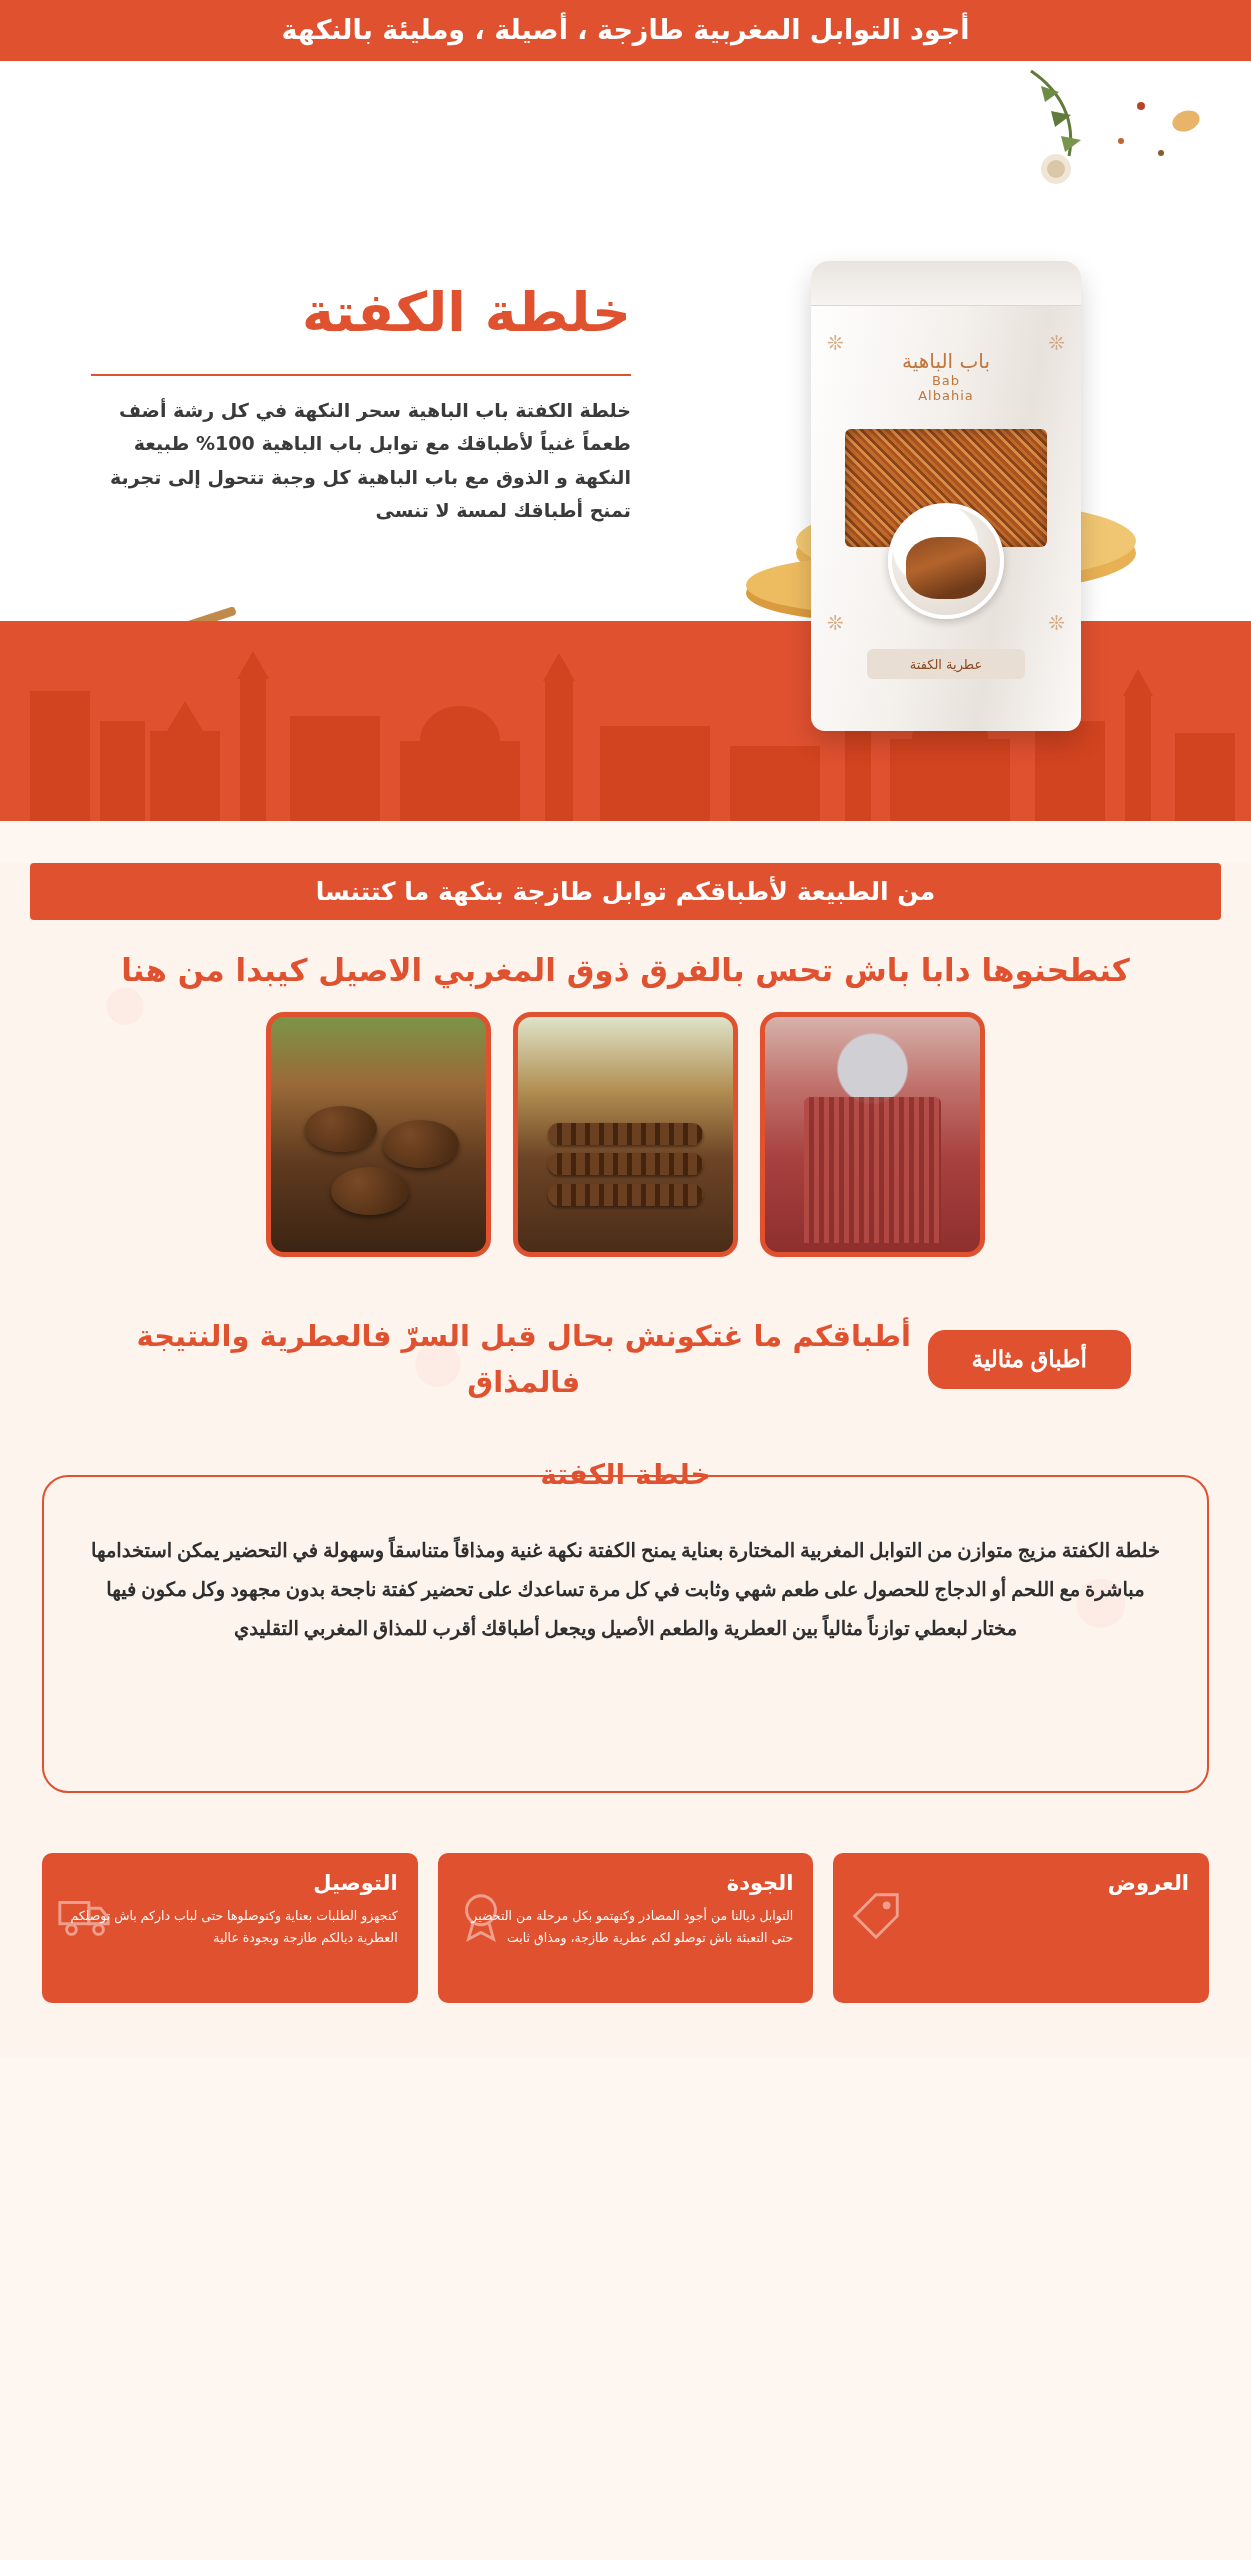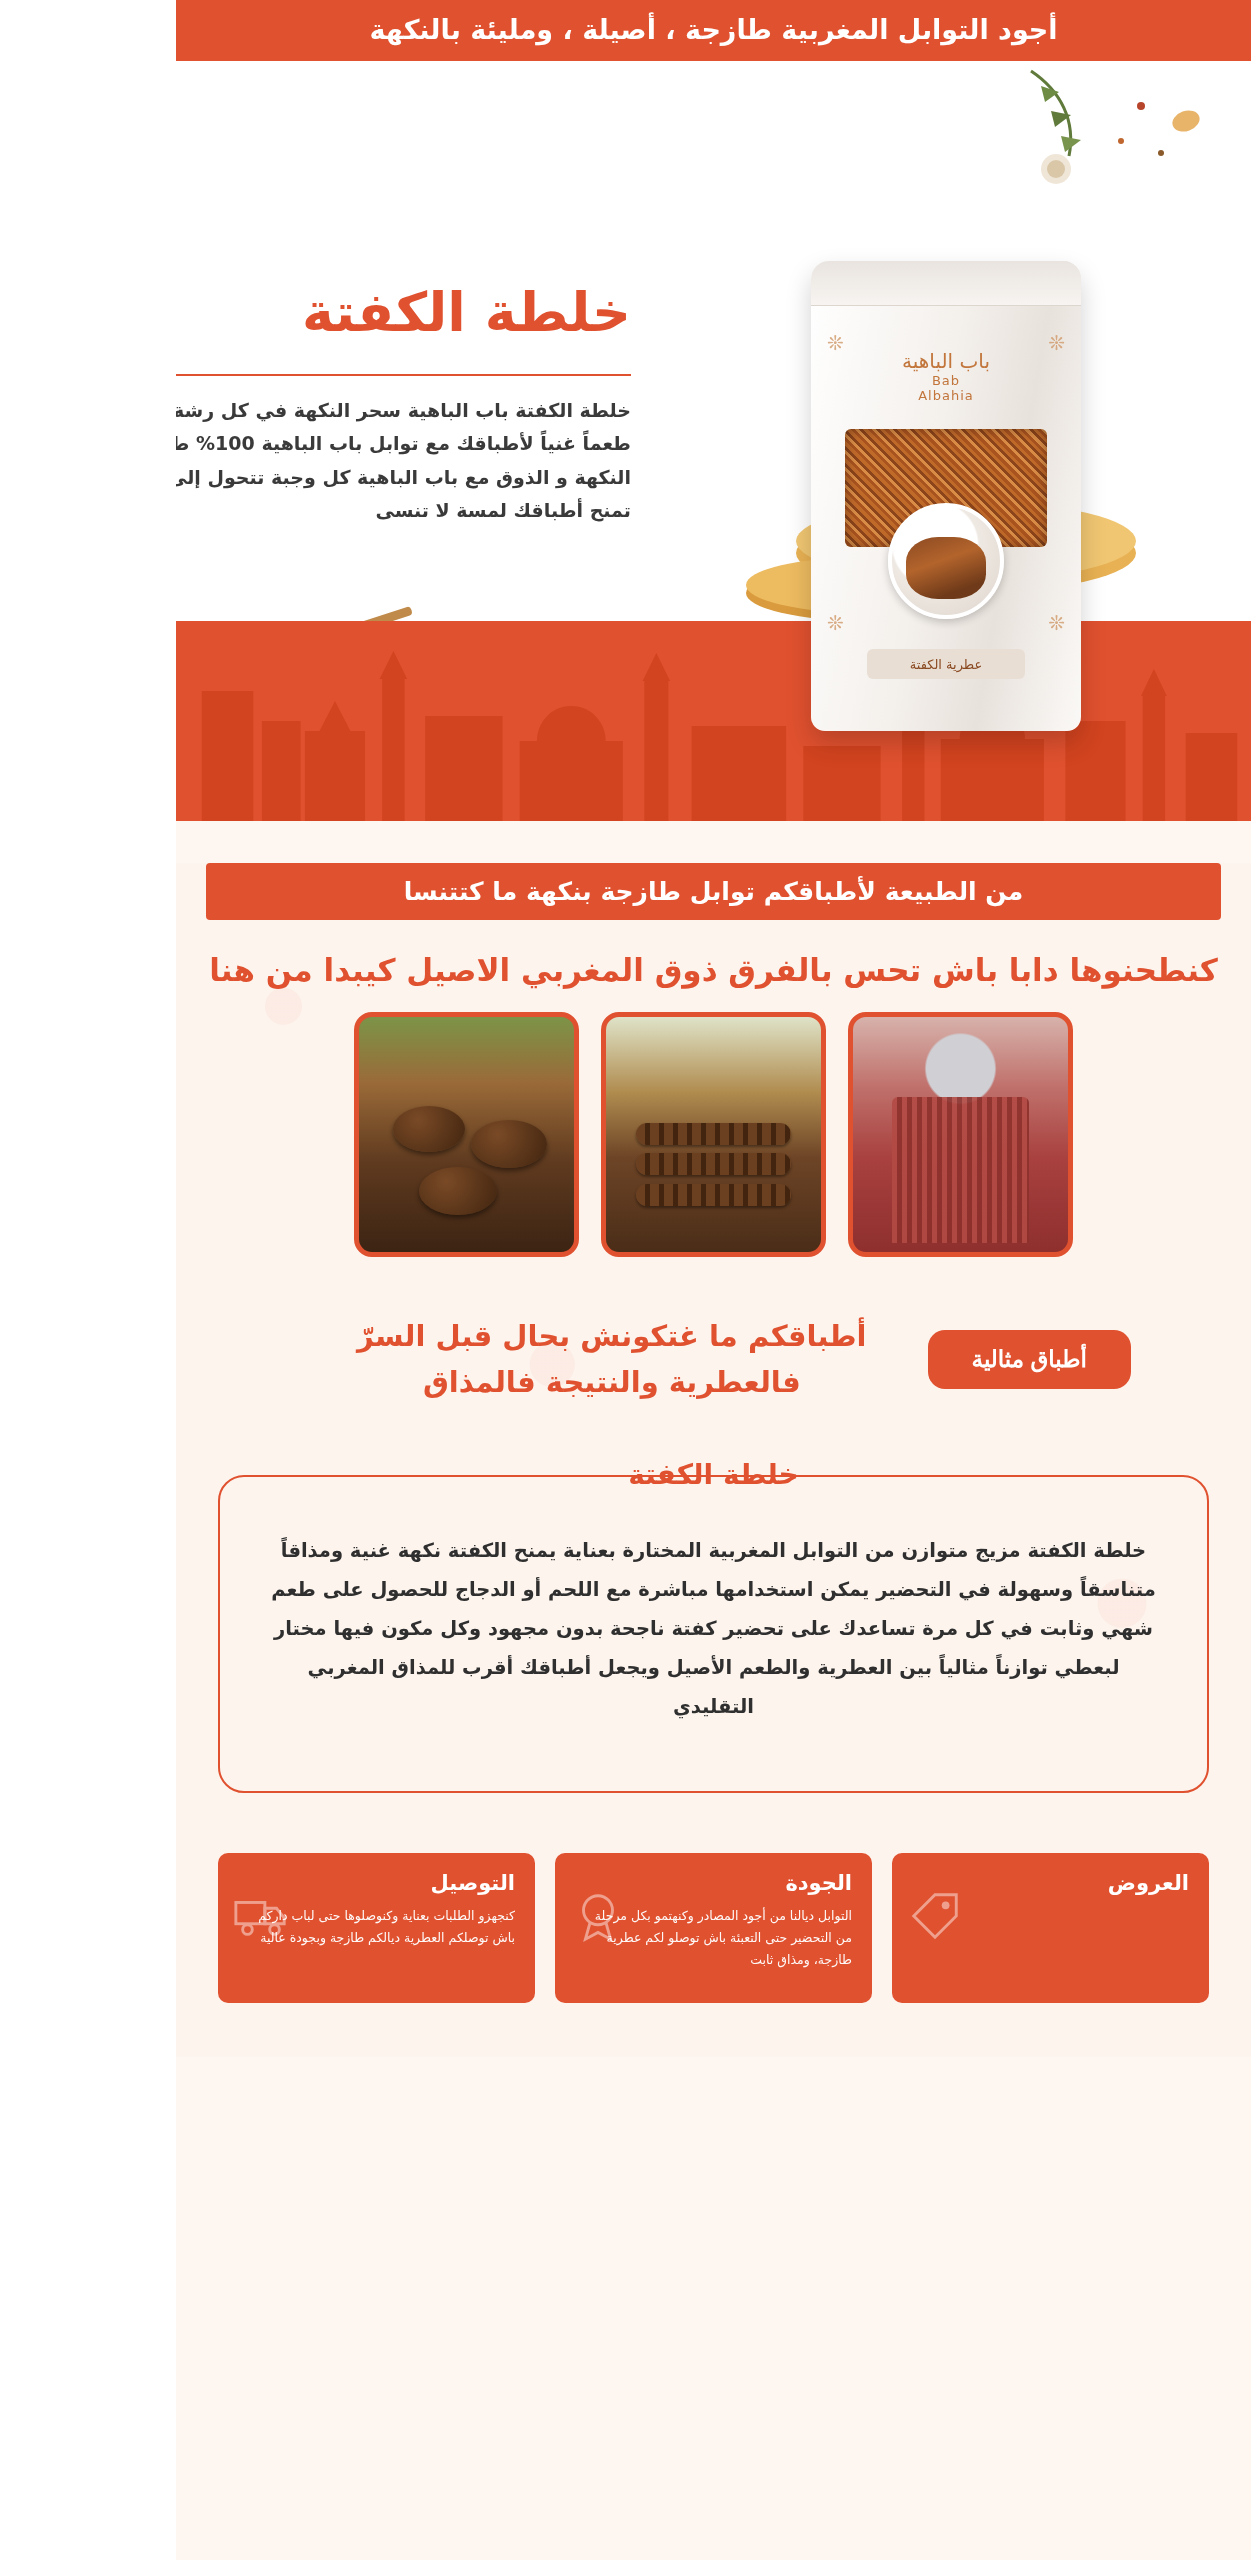--- a/index.html
+++ b/index.html
@@ -4,21 +4,21 @@
 <style>
   html,body{margin:0;padding:0;}
   body{
     width:1251px;
     font-family:"DejaVu Sans","Liberation Sans",sans-serif;
     background:#ffffff;
     color:#333;
   }
   .page{
     position:relative;
-    width:1075px;
+    width:1251px;
     min-height:2560px;
     overflow:hidden;
     background:#fdf6f1;
   }
 
   
   .top-banner{
     background:#e0512f;
     color:#ffffff;
     text-align:center;
@@ -284,20 +284,21 @@
     font-weight:bold;
     margin:42px 0 0 0;
   }
   .desc-card{
     position:relative;
     margin:-16px 42px 0 42px;
     border:2px solid #e0512f;
     border-radius:26px;
     padding:54px 46px 60px 46px;
     min-height:200px;
+    font-family:Liberation Serif, serif;
   }
   .desc-card p{
     margin:0;
     font-size:19.5px;
     line-height:2.0;
     color:#2f2f2f;
     text-align:center;
     font-weight:bold;
   }
 

